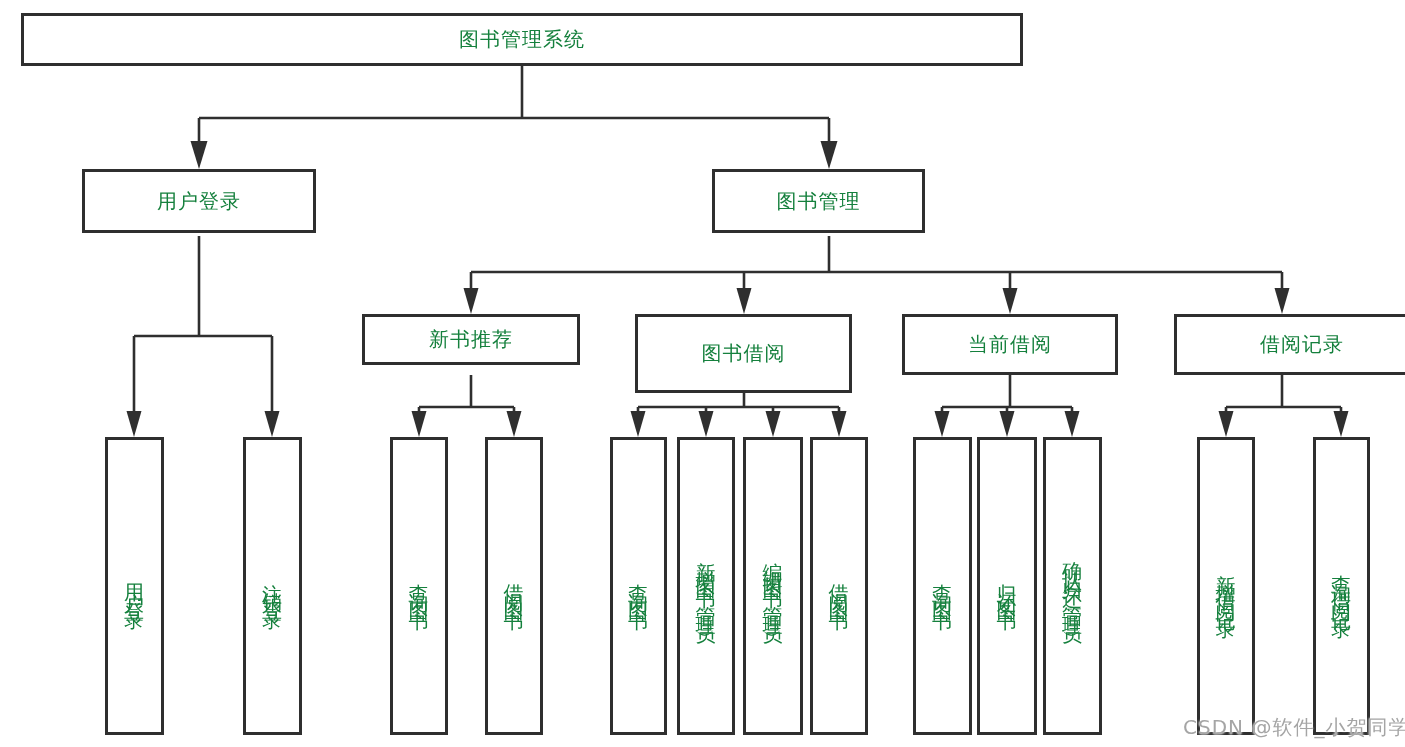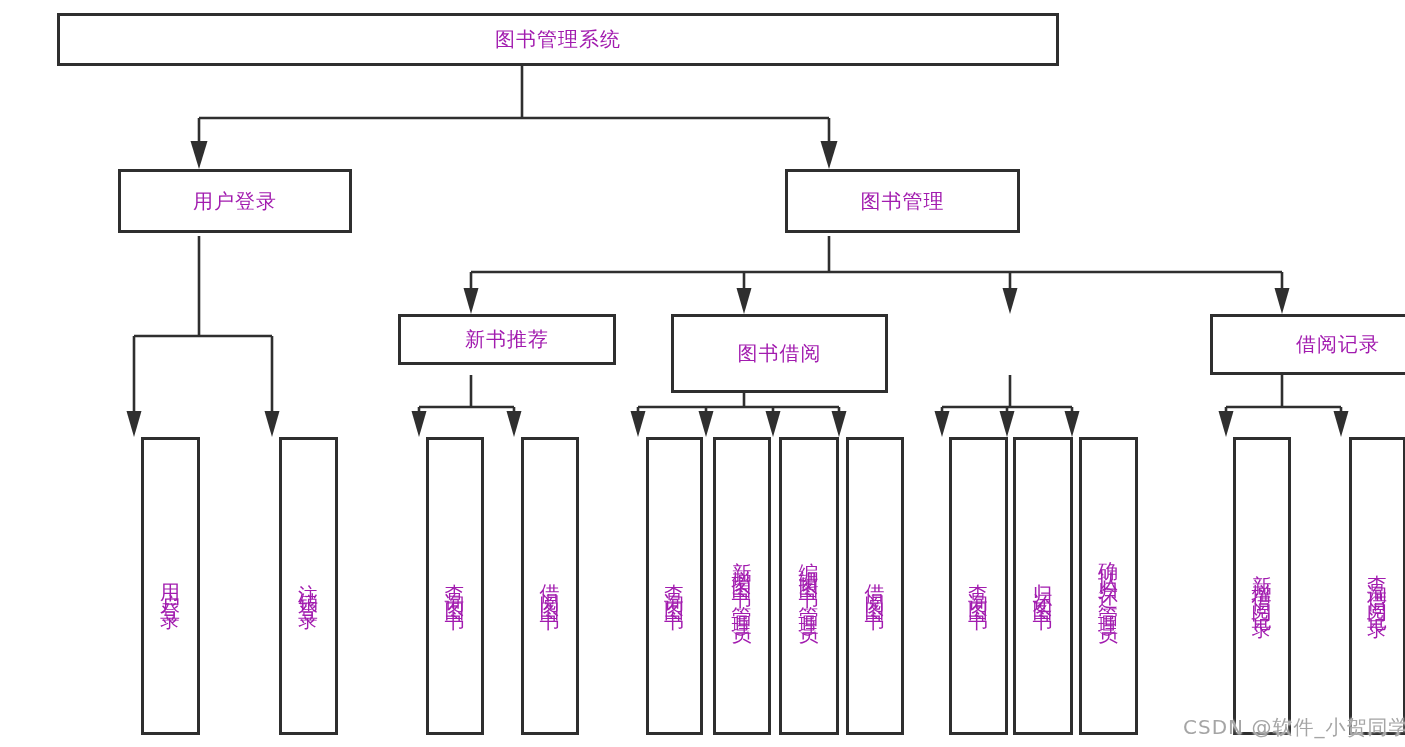--- a/index.html
+++ b/index.html
@@ -5,21 +5,21 @@
   html,body{margin:0;padding:0;background:#fff;}
   #stage{
     position:relative;width:1405px;height:747px;background:#fff;overflow:hidden;
     font-family:"DejaVu Sans","Liberation Sans",sans-serif;
   }
   #connectors{position:absolute;left:0;top:0;z-index:1;}
   .node{
     position:absolute;box-sizing:border-box;background:#fff;
     border:3px solid #2f2f2f;z-index:2;
     display:flex;align-items:center;justify-content:center;
-    color:#a21caf;font-size:20px;letter-spacing:1px;margin-left:36px;
+    color:#15803d;font-size:20px;letter-spacing:1px;
   }
   .node.leaf{
     writing-mode:vertical-rl;
     letter-spacing:9px;
     line-height:1;
     font-size:20px;
     padding:6px 0;
   }
   .watermark{
     position:absolute;z-index:3;left:1183px;top:714px;
@@ -101,24 +101,25 @@
       <polygon points="1064.5,411 1079.5,411 1072,437"></polygon>
 
       <polygon points="1218.5,411 1233.5,411 1226,437"></polygon>
       <polygon points="1333.5,411 1348.5,411 1341,437"></polygon>
     </g>
   </svg>
 
   <div class="node" style="left:21px;top:13px;width:1002px;height:53px;">图书管理系统</div>
 
   <div class="node" style="left:82px;top:169px;width:234px;height:64px;">用户登录</div>
-  <div class="node" style="left:749px;top:169px;width:235px;height:64px;">图书管理</div>
+  <div class="node" style="left:712px;top:169px;width:213px;height:64px;">图书管理</div>
 
   <div class="node" style="left:362px;top:314px;width:218px;height:51px;">新书推荐</div>
   <div class="node" style="left:635px;top:314px;width:217px;height:79px;">图书借阅</div>
+  <div class="node" style="left:902px;top:314px;width:216px;height:61px;">当前借阅</div>
   <div class="node" style="left:1174px;top:314px;width:256px;height:61px;">借阅记录</div>
 
   <div class="node leaf" style="left:105px;top:437px;width:59px;height:298px;">用户登录</div>
   <div class="node leaf" style="left:243px;top:437px;width:59px;height:298px;">注销登录</div>
 
   <div class="node leaf" style="left:390px;top:437px;width:58px;height:298px;">查询图书</div>
   <div class="node leaf" style="left:485px;top:437px;width:58px;height:298px;">借阅图书</div>
 
   <div class="node leaf" style="left:610px;top:437px;width:57px;height:298px;">查询图书</div>
   <div class="node leaf" style="left:677px;top:437px;width:58px;height:298px;">新增图书（管理员）</div>

